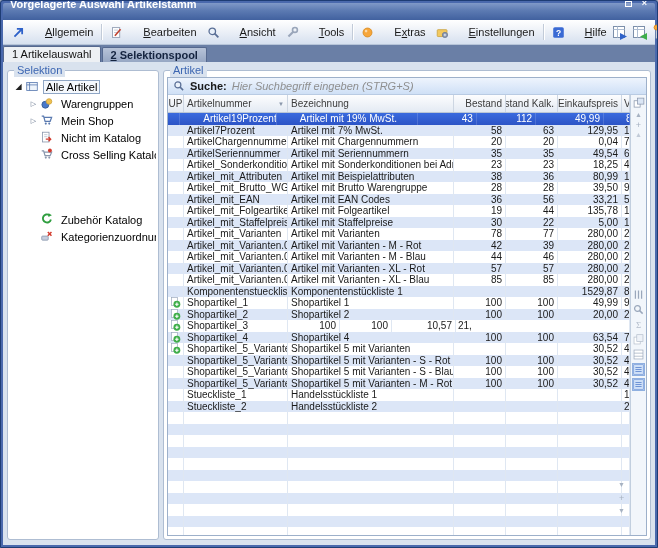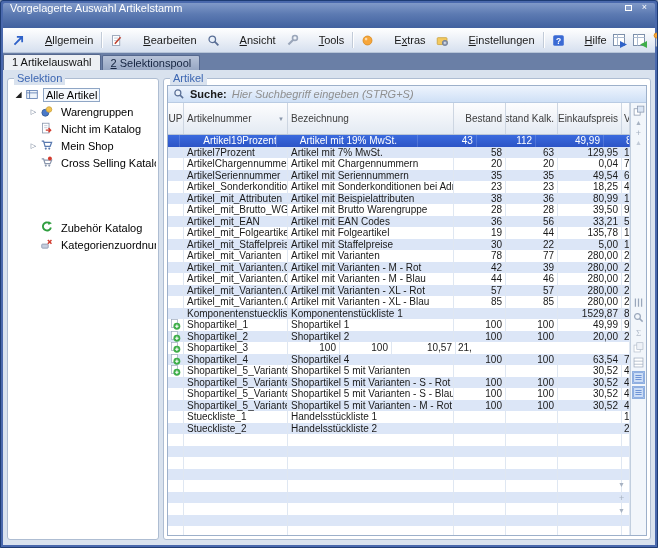--- a/index.html
+++ b/index.html
@@ -5,23 +5,23 @@
   * { margin:0; padding:0; box-sizing:border-box; }
   html,body { background:#9aa7bb; font-family:"Liberation Sans", sans-serif; }
   .window {
     width:658px; height:548px; position:relative;
     background:#4a69ad; border:1px solid #1e3c74; border-radius:3px 3px 0 0;
     padding:2px; overflow:hidden;
     display:flex; flex-direction:column;
   }
   
   .titlebar {
-    height:25px; display:flex; align-items:center;
+    height:17px; display:flex; align-items:center;
     background:linear-gradient(#8099c8,#5c7ab2 45%,#41619f);
-    color:#fff; font-size:11px; font-weight:normal; padding:0 4px 16px 7px;
+    color:#fff; font-size:11px; font-weight:bold; padding:0 4px 16px 7px;
     border-radius:2px 2px 0 0;
   }
   .titlebar .spacer { flex:1; }
   .winbtn { width:13px; height:11px; margin-left:3px; display:flex; align-items:center; justify-content:center;
             color:#fff; font-size:9px; line-height:9px; cursor:default; }
   .winbtn .box { width:7px; height:6px; border:1px solid #fff; background:rgba(255,255,255,.15); }
   
   .menubar {
     height:25px; background:linear-gradient(#ffffff,#e9eef6 55%,#d6e0ef);
     border-bottom:1px solid #b6c4d8; display:flex; align-items:center;
@@ -35,21 +35,21 @@
   
   .tabstrip {
     height:17px; background:#6a7fa6; display:flex; align-items:flex-end; padding-left:0;
     position:relative;
   }
   .tab {
     font-size:11px; padding:1px 8px 1px 8px; margin-right:1px; cursor:default;
     border:1px solid #55688e; border-bottom:none; border-radius:2px 2px 0 0; white-space:nowrap;
   }
   .tab.active { background:#edf0f4; color:#111; position:relative; z-index:2; padding-bottom:2px; }
-  .tab.inactive { background:linear-gradient(#b7c3d8,#97a7c3); color:#14233f; }
+  .tab.inactive { background:linear-gradient(#b7c3d8,#97a7c3); color:#14233f;font-weight:bold; }
   
   .content { flex:1; background:#d9e2ee; position:relative; }
   .group { position:absolute; border:1px solid #aebdd2; border-radius:3px; background:#fff; }
   .group-caption {
     position:absolute; top:-7px; left:6px; background:#d9e2ee; padding:0 3px;
     font-size:11px; color:#3c66b2; line-height:13px;
   }
   .group-selektion { left:4px; top:8px; width:152px; bottom:5px; }
   .group-artikel  { left:160px; top:8px; right:4px; bottom:5px; }
   
@@ -65,21 +65,21 @@
   .searchbar {
     height:17px; flex:none; background:linear-gradient(#eef4fd,#cfe0f6);
     border-bottom:1px solid #b9cbe3; display:flex; align-items:center; gap:5px; padding:0 5px;
     font-size:11px;
   }
   .searchbar .lbl { font-weight:bold; color:#1a1a1a; }
   .searchbar .ph { font-style:italic; color:#8f8f8f; flex:1; }
   .grid-table { flex:1; display:flex; position:relative; overflow:hidden; background:#fff; }
   .grid-main { flex:1; overflow:hidden; display:flex; flex-direction:column; }
   .hdr-row {
-    height:32px; flex:none; display:flex;
+    height:18px; flex:none; display:flex;
     background:linear-gradient(#fdfdfe,#e3eaf3); border-bottom:1px solid #bac6d6;
     font-size:10px; color:#3c3c3c;
   }
   .hcell { padding:0 3px; border-right:1px solid #cdd6e2; display:flex; align-items:center; overflow:hidden; white-space:nowrap; }
   .hcell .sort { margin-left:auto; font-size:6px; color:#8a97ab; }
   .row { height:11.5px; flex:none; display:flex; font-size:10px; color:#1a1a1a; line-height:11px; }
   .row.alt { background:#dce6f7; }
   .row.sel { background:linear-gradient(#3a6ade,#2c54c6); color:#fff;gap:20px; }
   .cell { padding:0 3px; border-right:1px solid #dfe7f2; overflow:hidden; white-space:nowrap; display:flex; align-items:center; }
   .row.sel .cell { border-right-color:rgba(255,255,255,.15); }
@@ -240,40 +240,40 @@
             <span class="expander">▷</span>
             <span class="icon">
               <svg width="14" height="13" viewBox="0 0 16 16">
                 <circle cx="6" cy="9.5" r="4.3" fill="#4a79c9" stroke="#33598f"></circle>
                 <circle cx="10.5" cy="5.5" r="3.4" fill="#f2c14e" stroke="#caa33f"></circle>
               </svg>
             </span>
             <span class="tree-label">Warengruppen</span>
           </div>
           <div class="tree-item" style="padding-left: 18px;">
+            <span class="expander">▷</span>
+            <span class="icon">
+              <svg width="14" height="13" viewBox="0 0 16 16">
+                <path d="M1.5 2.5 h2.3 l1.8 6.5 h6.3 l1.8-4.8 H4.5" fill="none" stroke="#5a7ab0" stroke-width="1.5"></path>
+                <circle cx="6.5" cy="11.8" r="1.3" fill="#5a7ab0"></circle>
+                <circle cx="10.8" cy="11.8" r="1.3" fill="#5a7ab0"></circle>
+              </svg>
+            </span>
+            <span class="tree-label">Mein Shop</span>
+          </div>
+          <div class="tree-item" style="padding-left: 18px;">
             <span class="expander"></span>
             <span class="icon">
               <svg width="14" height="13" viewBox="0 0 16 16">
                 <rect x="2.5" y="1.5" width="8" height="12" fill="#fff" stroke="#8a97ad"></rect>
                 <path d="M4.5 4.5 h4 M4.5 7 h4" stroke="#b9c2d0"></path>
                 <path d="M6.5 10 h6 m-2.6 -2.6 l2.6 2.6 -2.6 2.6" stroke="#d23b2e" stroke-width="1.7" fill="none"></path>
               </svg>
             </span>
             <span class="tree-label">Nicht im Katalog</span>
-          </div>
-          <div class="tree-item" style="padding-left: 18px;">
-            <span class="expander">▷</span>
-            <span class="icon">
-              <svg width="14" height="13" viewBox="0 0 16 16">
-                <path d="M1.5 2.5 h2.3 l1.8 6.5 h6.3 l1.8-4.8 H4.5" fill="none" stroke="#5a7ab0" stroke-width="1.5"></path>
-                <circle cx="6.5" cy="11.8" r="1.3" fill="#5a7ab0"></circle>
-                <circle cx="10.8" cy="11.8" r="1.3" fill="#5a7ab0"></circle>
-              </svg>
-            </span>
-            <span class="tree-label">Mein Shop</span>
           </div>
           <div class="tree-item" style="padding-left: 18px;">
             <span class="expander"></span>
             <span class="icon">
               <svg width="14" height="13" viewBox="0 0 16 16">
                 <path d="M1.5 3.5 h2.3 l1.8 6 h6.3 l1.8-4.4 H4.5" fill="none" stroke="#8a97ad" stroke-width="1.5"></path>
                 <circle cx="6.5" cy="11.8" r="1.3" fill="#8a97ad"></circle>
                 <circle cx="10.8" cy="11.8" r="1.3" fill="#8a97ad"></circle>
                 <circle cx="11.6" cy="3" r="2.4" fill="#d23b2e"></circle>
               </svg>

